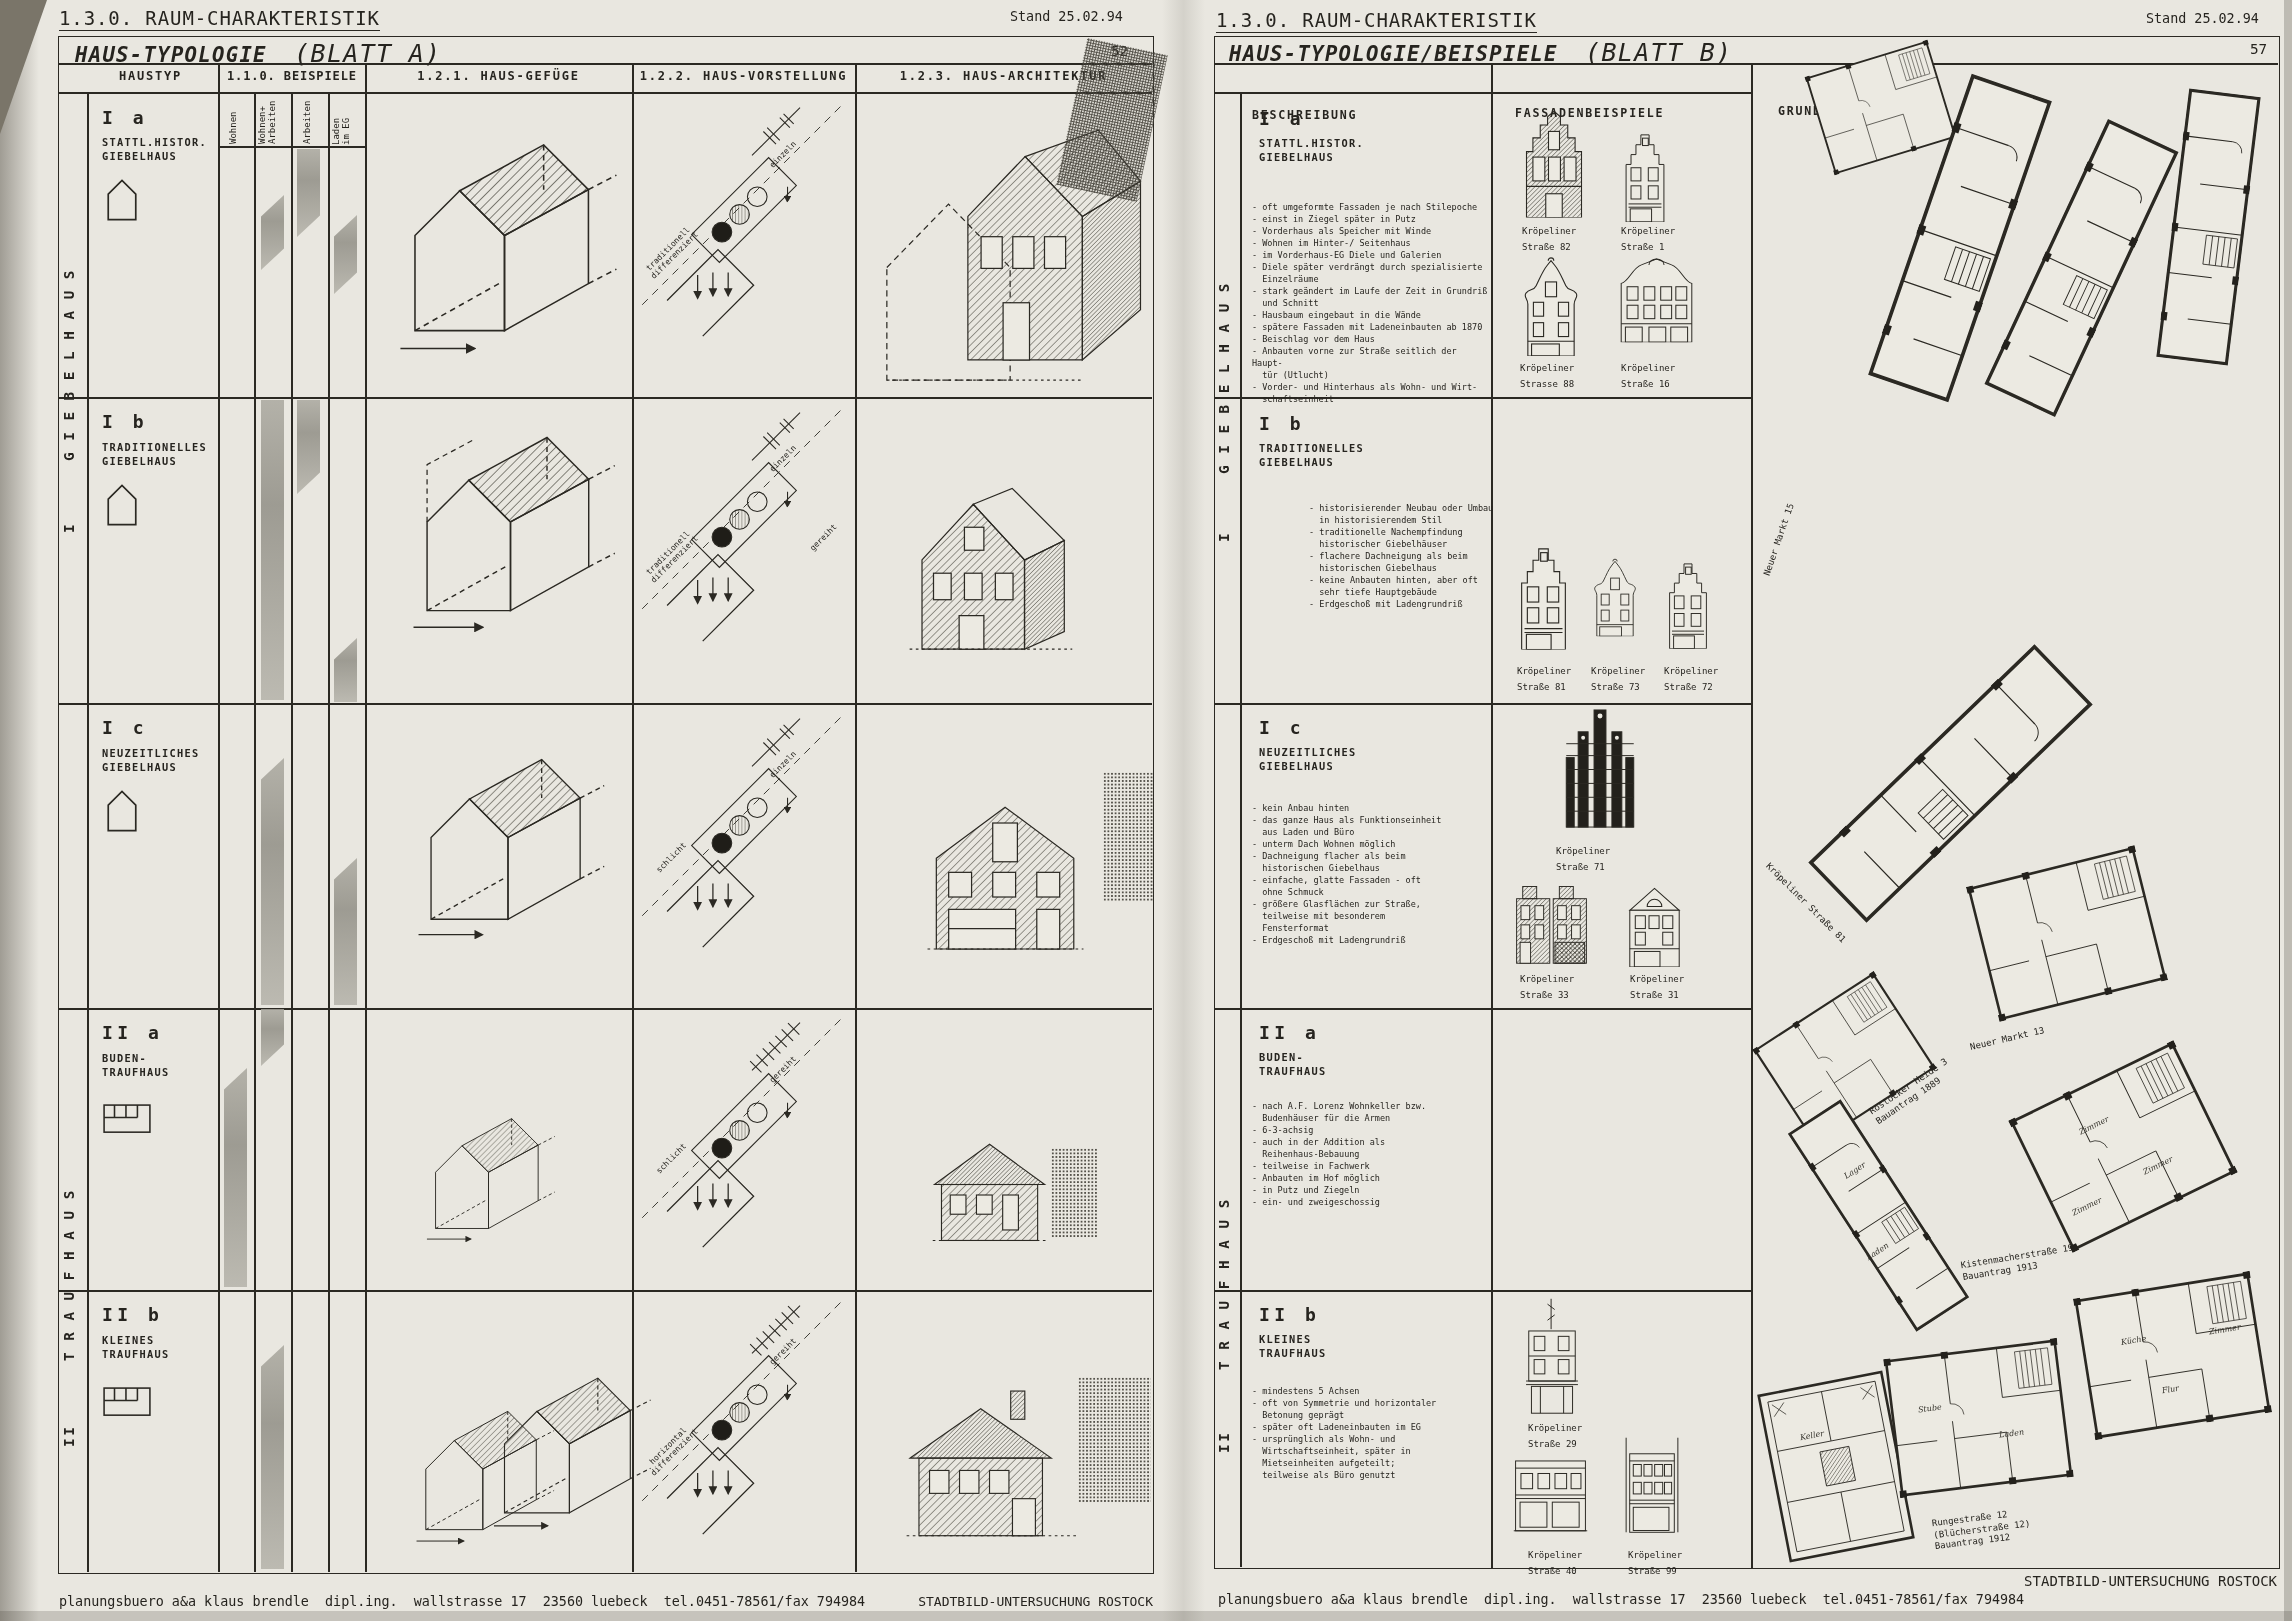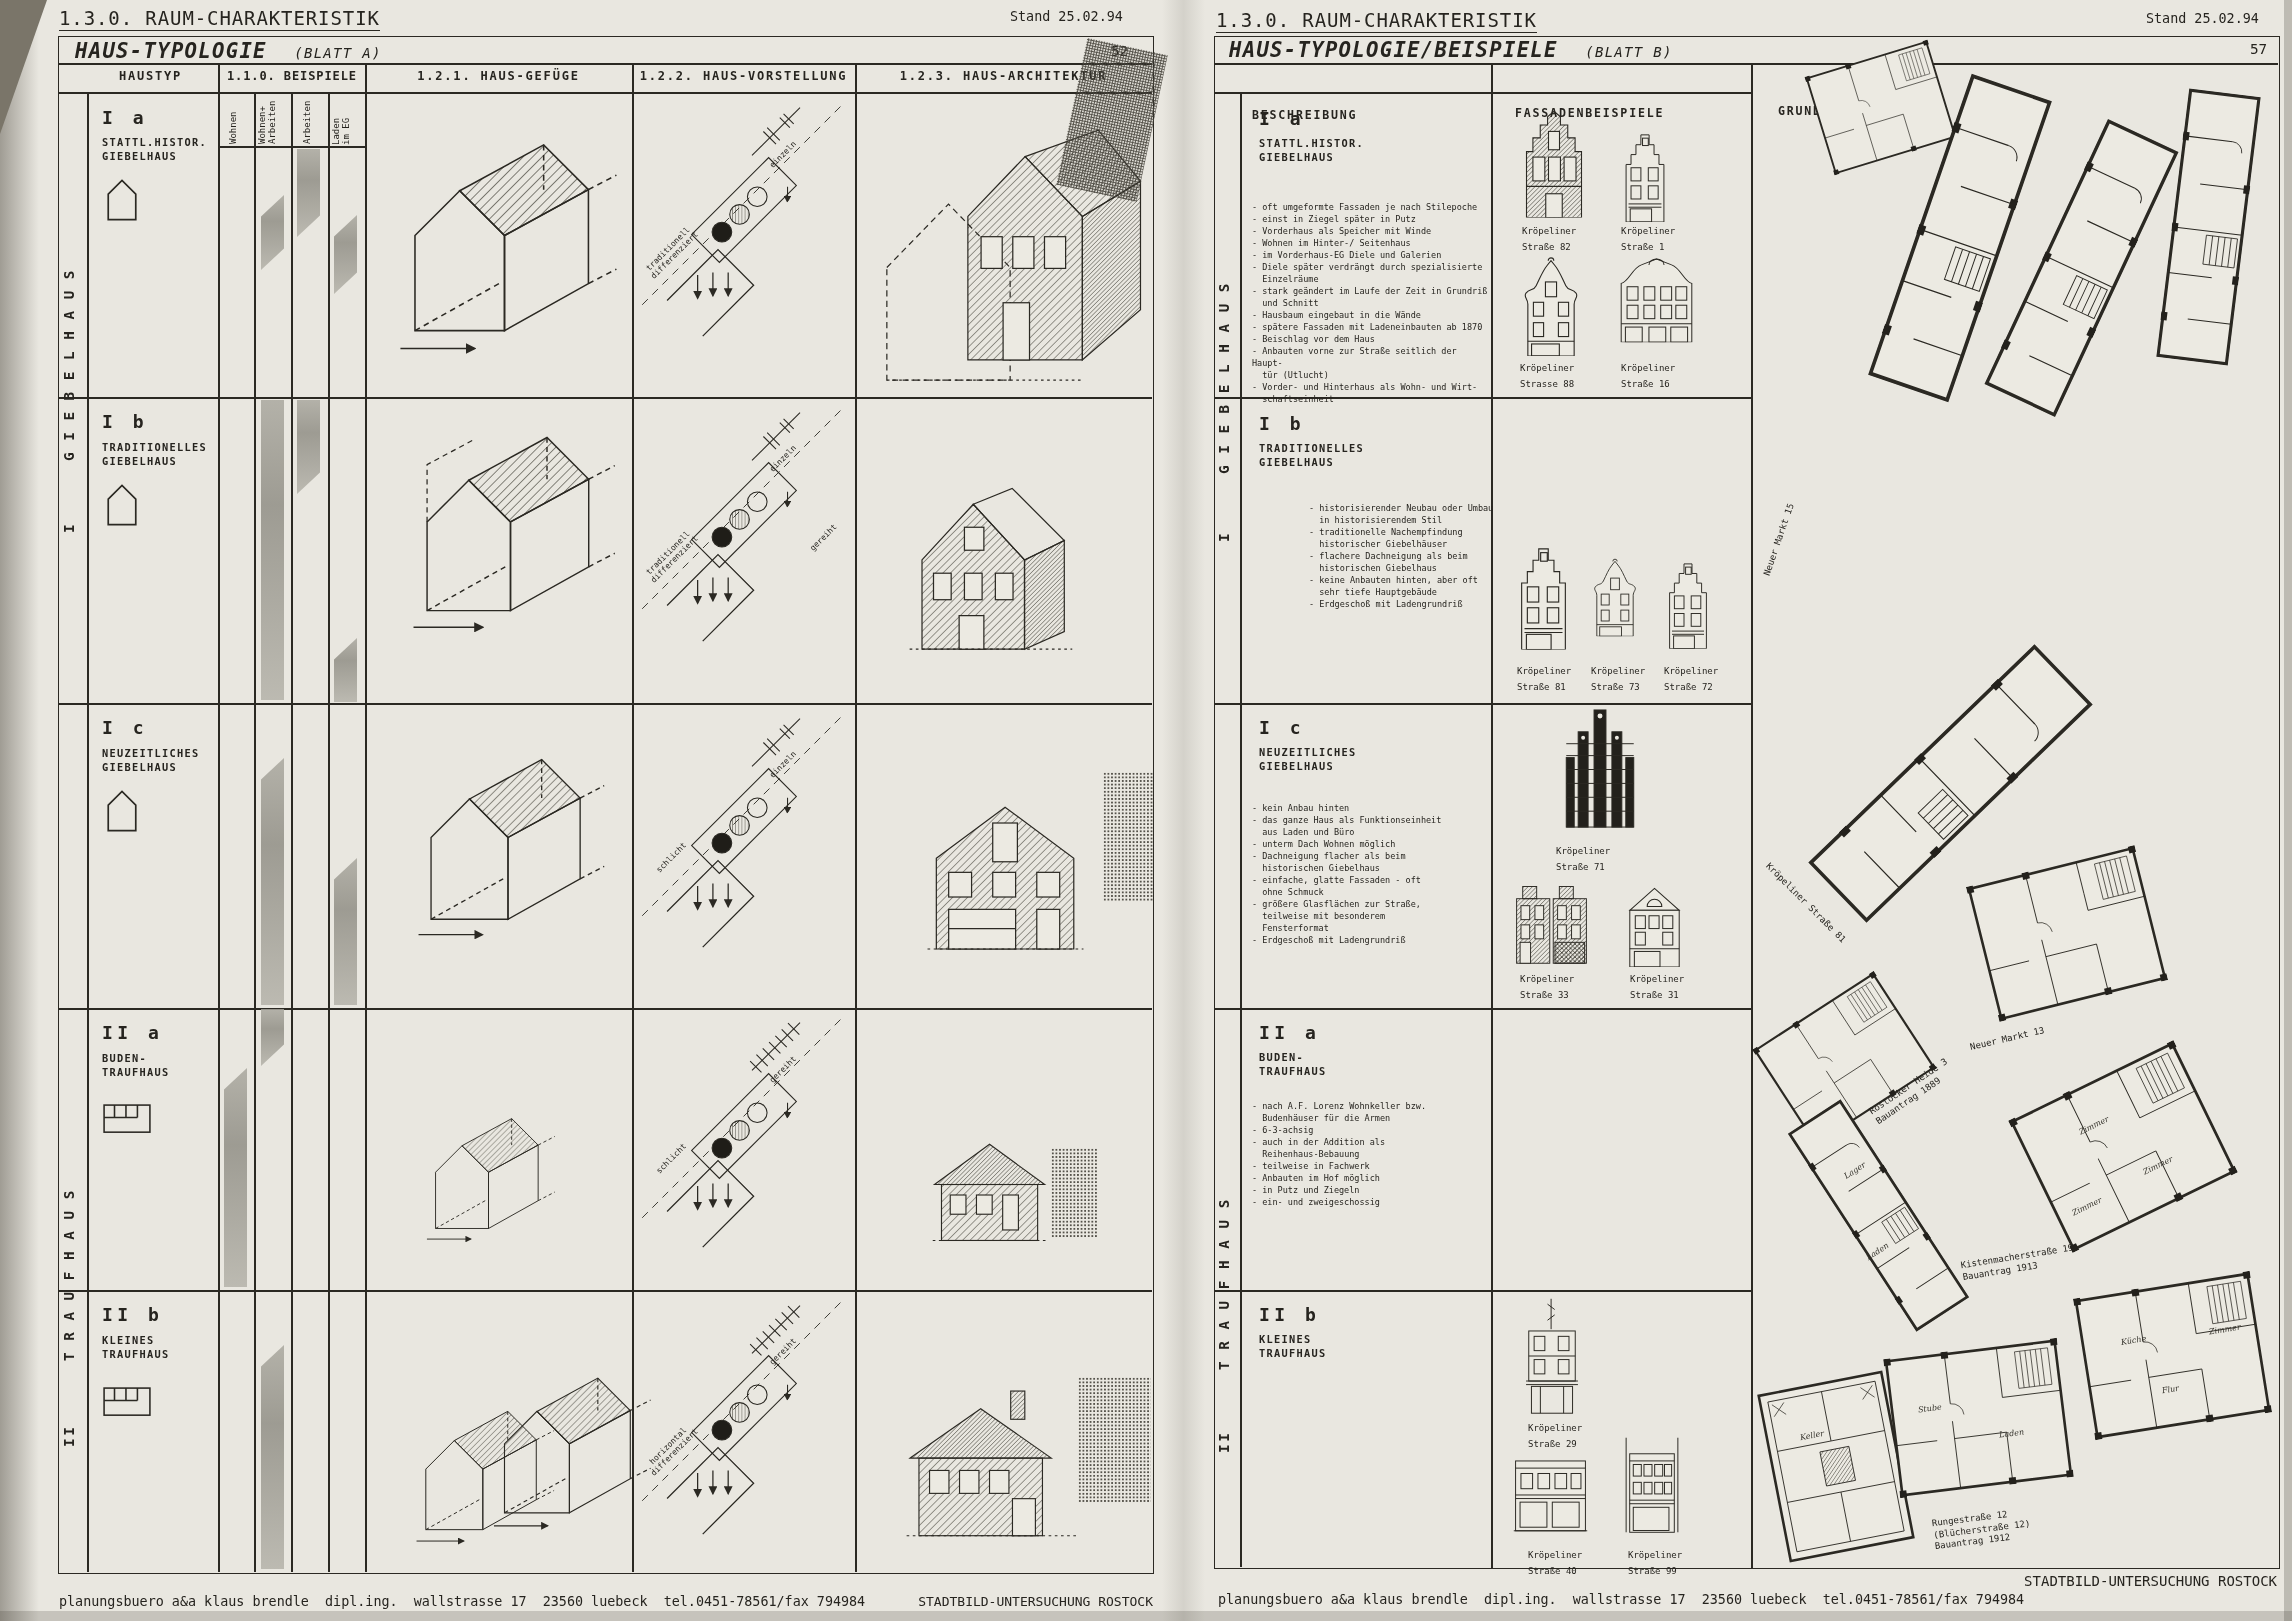--- a/index.html
+++ b/index.html
@@ -4,21 +4,21 @@
 <style>
   html,body{margin:0;padding:0;background:#d8d6cd;}
   #root{position:relative;width:2293px;height:1621px;background:#e9e7e0;overflow:hidden;
         font-family:"DejaVu Sans Mono",monospace;color:#26241f;}
   .abs{position:absolute;}
   .hl{position:absolute;height:1.8px;background:#2b2923;}
   .vl{position:absolute;width:1.8px;background:#2b2923;}
   .docline{position:absolute;font-size:19px;letter-spacing:0.9px;border-bottom:1.3px solid #2b2923;padding-bottom:1px;}
   .stand{position:absolute;font-size:13.4px;}
   .sheet-title{position:absolute;font-size:20.6px;font-weight:bold;font-style:italic;letter-spacing:1.3px;}
-  .sheet-sub{font-weight:normal;font-size:14px;}
+  .sheet-sub{font-weight:normal;font-size:25px;}
   .pageno{position:absolute;font-size:14.3px;}
   .colh{position:absolute;font-weight:bold;font-size:12px;letter-spacing:1.8px;text-align:center;}
   .colhl{position:absolute;font-weight:bold;font-size:11.6px;letter-spacing:1.8px;margin-top:36px;}
   .vtext{position:absolute;writing-mode:vertical-rl;transform:rotate(180deg);white-space:pre-line;}
   .subhead{font-size:9px;line-height:9.9px;}
   .vgrp{font-weight:bold;font-size:14.3px;letter-spacing:11.6px;}
   .vnum{font-weight:bold;font-size:14.3px;letter-spacing:2.7px;}
   .code{position:absolute;font-weight:bold;font-size:18px;letter-spacing:4.5px;}
   .rname{position:absolute;font-weight:bold;font-size:10.3px;letter-spacing:1.3px;line-height:14.3px;white-space:pre-line;}
   .bullets{position:absolute;font-size:8.5px;line-height:12px;white-space:pre-wrap;width:238px;}
@@ -717,20 +717,28 @@
 - ein- und zweigeschossig</div>
   <svg class="abs" style="left:1524px;top:1297px;width:56px;height:118px" viewBox="0 0 62 132">
       <use href="#f-mast"></use>
     </svg>
   <div class="cap" style="left:1528px;top:1420px">Kröpeliner
 Straße 29</div>
 
   <div class="code" style="left:1259px;top:1304px">II b</div>
   <div class="rname" style="left:1259px;top:1332px">KLEINES
 TRAUFHAUS</div>
+  <div class="bullets" style="left:1252px;top:1385px">- mindestens 5 Achsen
+- oft von Symmetrie und horizontaler
+  Betonung geprägt
+- später oft Ladeneinbauten im EG
+- ursprünglich als Wohn- und
+  Wirtschaftseinheit, später in
+  Mietseinheiten aufgeteilt;
+  teilweise als Büro genutzt</div>
   <svg class="abs" style="left:1512px;top:1445px;width:77px;height:91px" viewBox="0 0 86 94">
       <use href="#f-shop"></use>
     </svg>
   <svg class="abs" style="left:1619px;top:1435px;width:66px;height:100px" viewBox="0 0 74 110">
       <use href="#f-shop2"></use>
     </svg>
   <div class="cap" style="left:1528px;top:1547px">Kröpeliner
 Straße 40</div>
   <div class="cap" style="left:1628px;top:1547px">Kröpeliner
 Straße 99</div>

